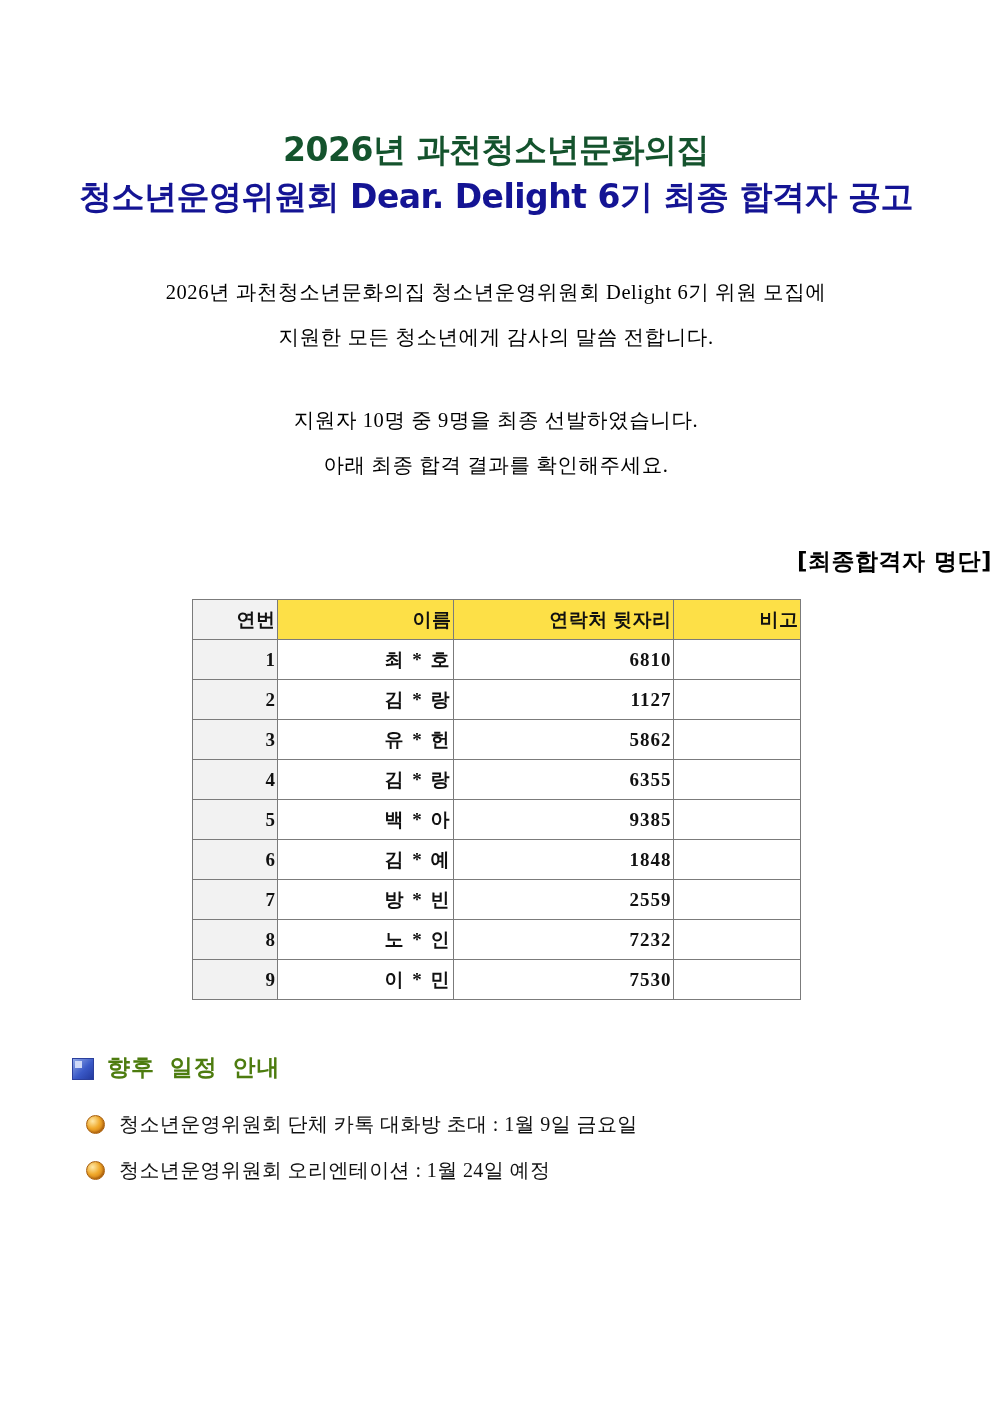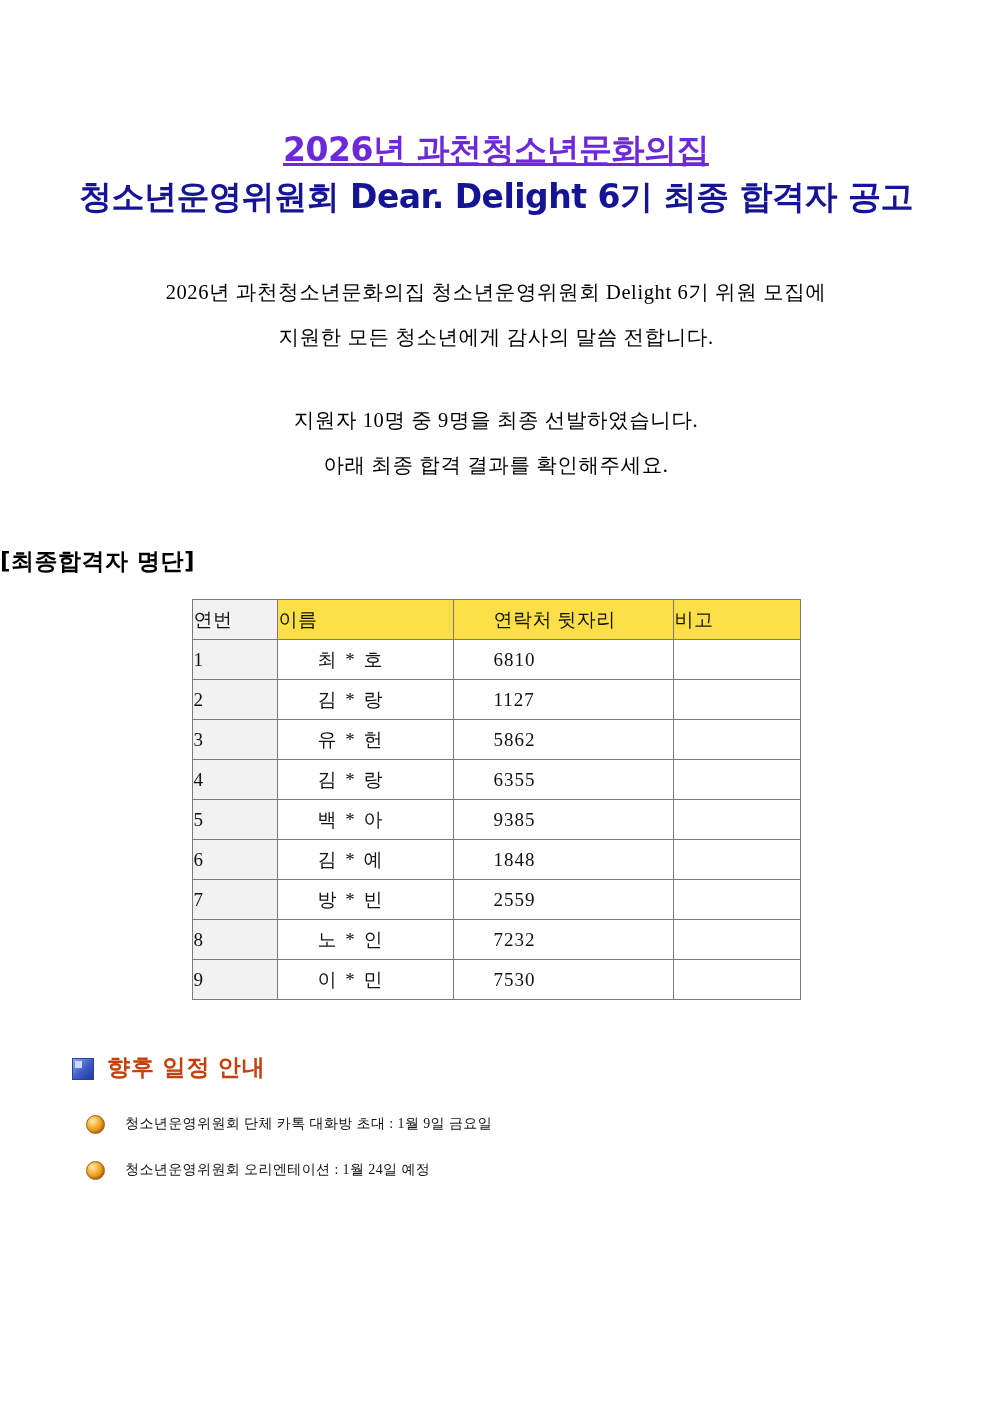--- a/index.html
+++ b/index.html
@@ -28,22 +28,21 @@
     margin-top: 128px;
     text-align: center;
     color: #1a1a8c;
     font-family: "DejaVu Sans", sans-serif;
     font-weight: bold;
     letter-spacing: -0.5px;
   }
   .title-line1 {
     font-size: 33px;
     line-height: 44px;
-    color: #6d28d9;
-    text-decoration: underline;
+    color: #14532d;
   }
   .title-line2 {
     font-size: 33px;
     line-height: 50px;
     color: #141494;
   }
 
   
   .intro {
     margin-top: 48px;
@@ -56,21 +55,21 @@
   .intro p {
     margin: 0;
   }
   .intro .gap {
     height: 38px;
   }
 
   
   .list-heading {
     margin-top: 58px;
-    text-align: left;
+    text-align: right;
     font-family: "DejaVu Sans", sans-serif;
     font-weight: bold;
     font-size: 23px;
     color: #000000;
     letter-spacing: 0.5px;
   }
 
   
   .table-wrap {
     margin-top: 22px;
@@ -79,23 +78,23 @@
   }
   table.result {
     border-collapse: collapse;
     font-size: 19px;
     color: #111111;
   }
   table.result th,
   table.result td {
     border: 1px solid #7b7b7b;
     height: 37px;
-    text-align: left;
+    text-align: right;
     vertical-align: middle;
-    font-weight: normal;
+    font-weight: bold;
     letter-spacing: 0.5px;
   }
   table.result thead th {
     background: #fde047;
     font-size: 19px;
   }
   table.result .col-no    { width: 82px; background: #f2f2f2; }
   table.result .col-name  { width: 134px; }
   table.result .col-phone { width: 178px; padding-left: 40px; }
   table.result .col-note  { width: 124px; }
@@ -105,24 +104,24 @@
 
   
   .schedule {
     margin-top: 52px;
     padding-left: 72px;
   }
   .schedule-title {
     display: flex;
     align-items: center;
     gap: 13px;
-    font-family: Liberation Sans, sans-serif;
+    font-family: Liberation Mono, monospace;
     font-weight: bold;
     font-size: 23px;
-    color: #c2410c;
+    color: #4d7c0f;
     letter-spacing: 1px;
   }
   .square-icon {
     width: 20px;
     height: 20px;
     background: linear-gradient(135deg, #8fa8e8 0%, #3a59c7 55%, #233a9e 100%);
     border: 1px solid #2b3f9c;
     display: inline-block;
     position: relative;
     top: 1px;
@@ -136,22 +135,22 @@
     height: 7px;
     background: #cfd9f7;
   }
   .schedule-items {
     margin-top: 18px;
     padding-left: 14px;
   }
   .schedule-item {
     display: flex;
     align-items: flex-start;
-    gap: 20px;
-    font-size: 14px;
+    gap: 14px;
+    font-size: 20px;
     line-height: 46px;
     color: #111111;
     letter-spacing: 0.4px;
   }
   .ball-icon {
     width: 17px;
     height: 17px;
     border-radius: 50%;
     margin-top: 14px;
     flex: 0 0 auto;

